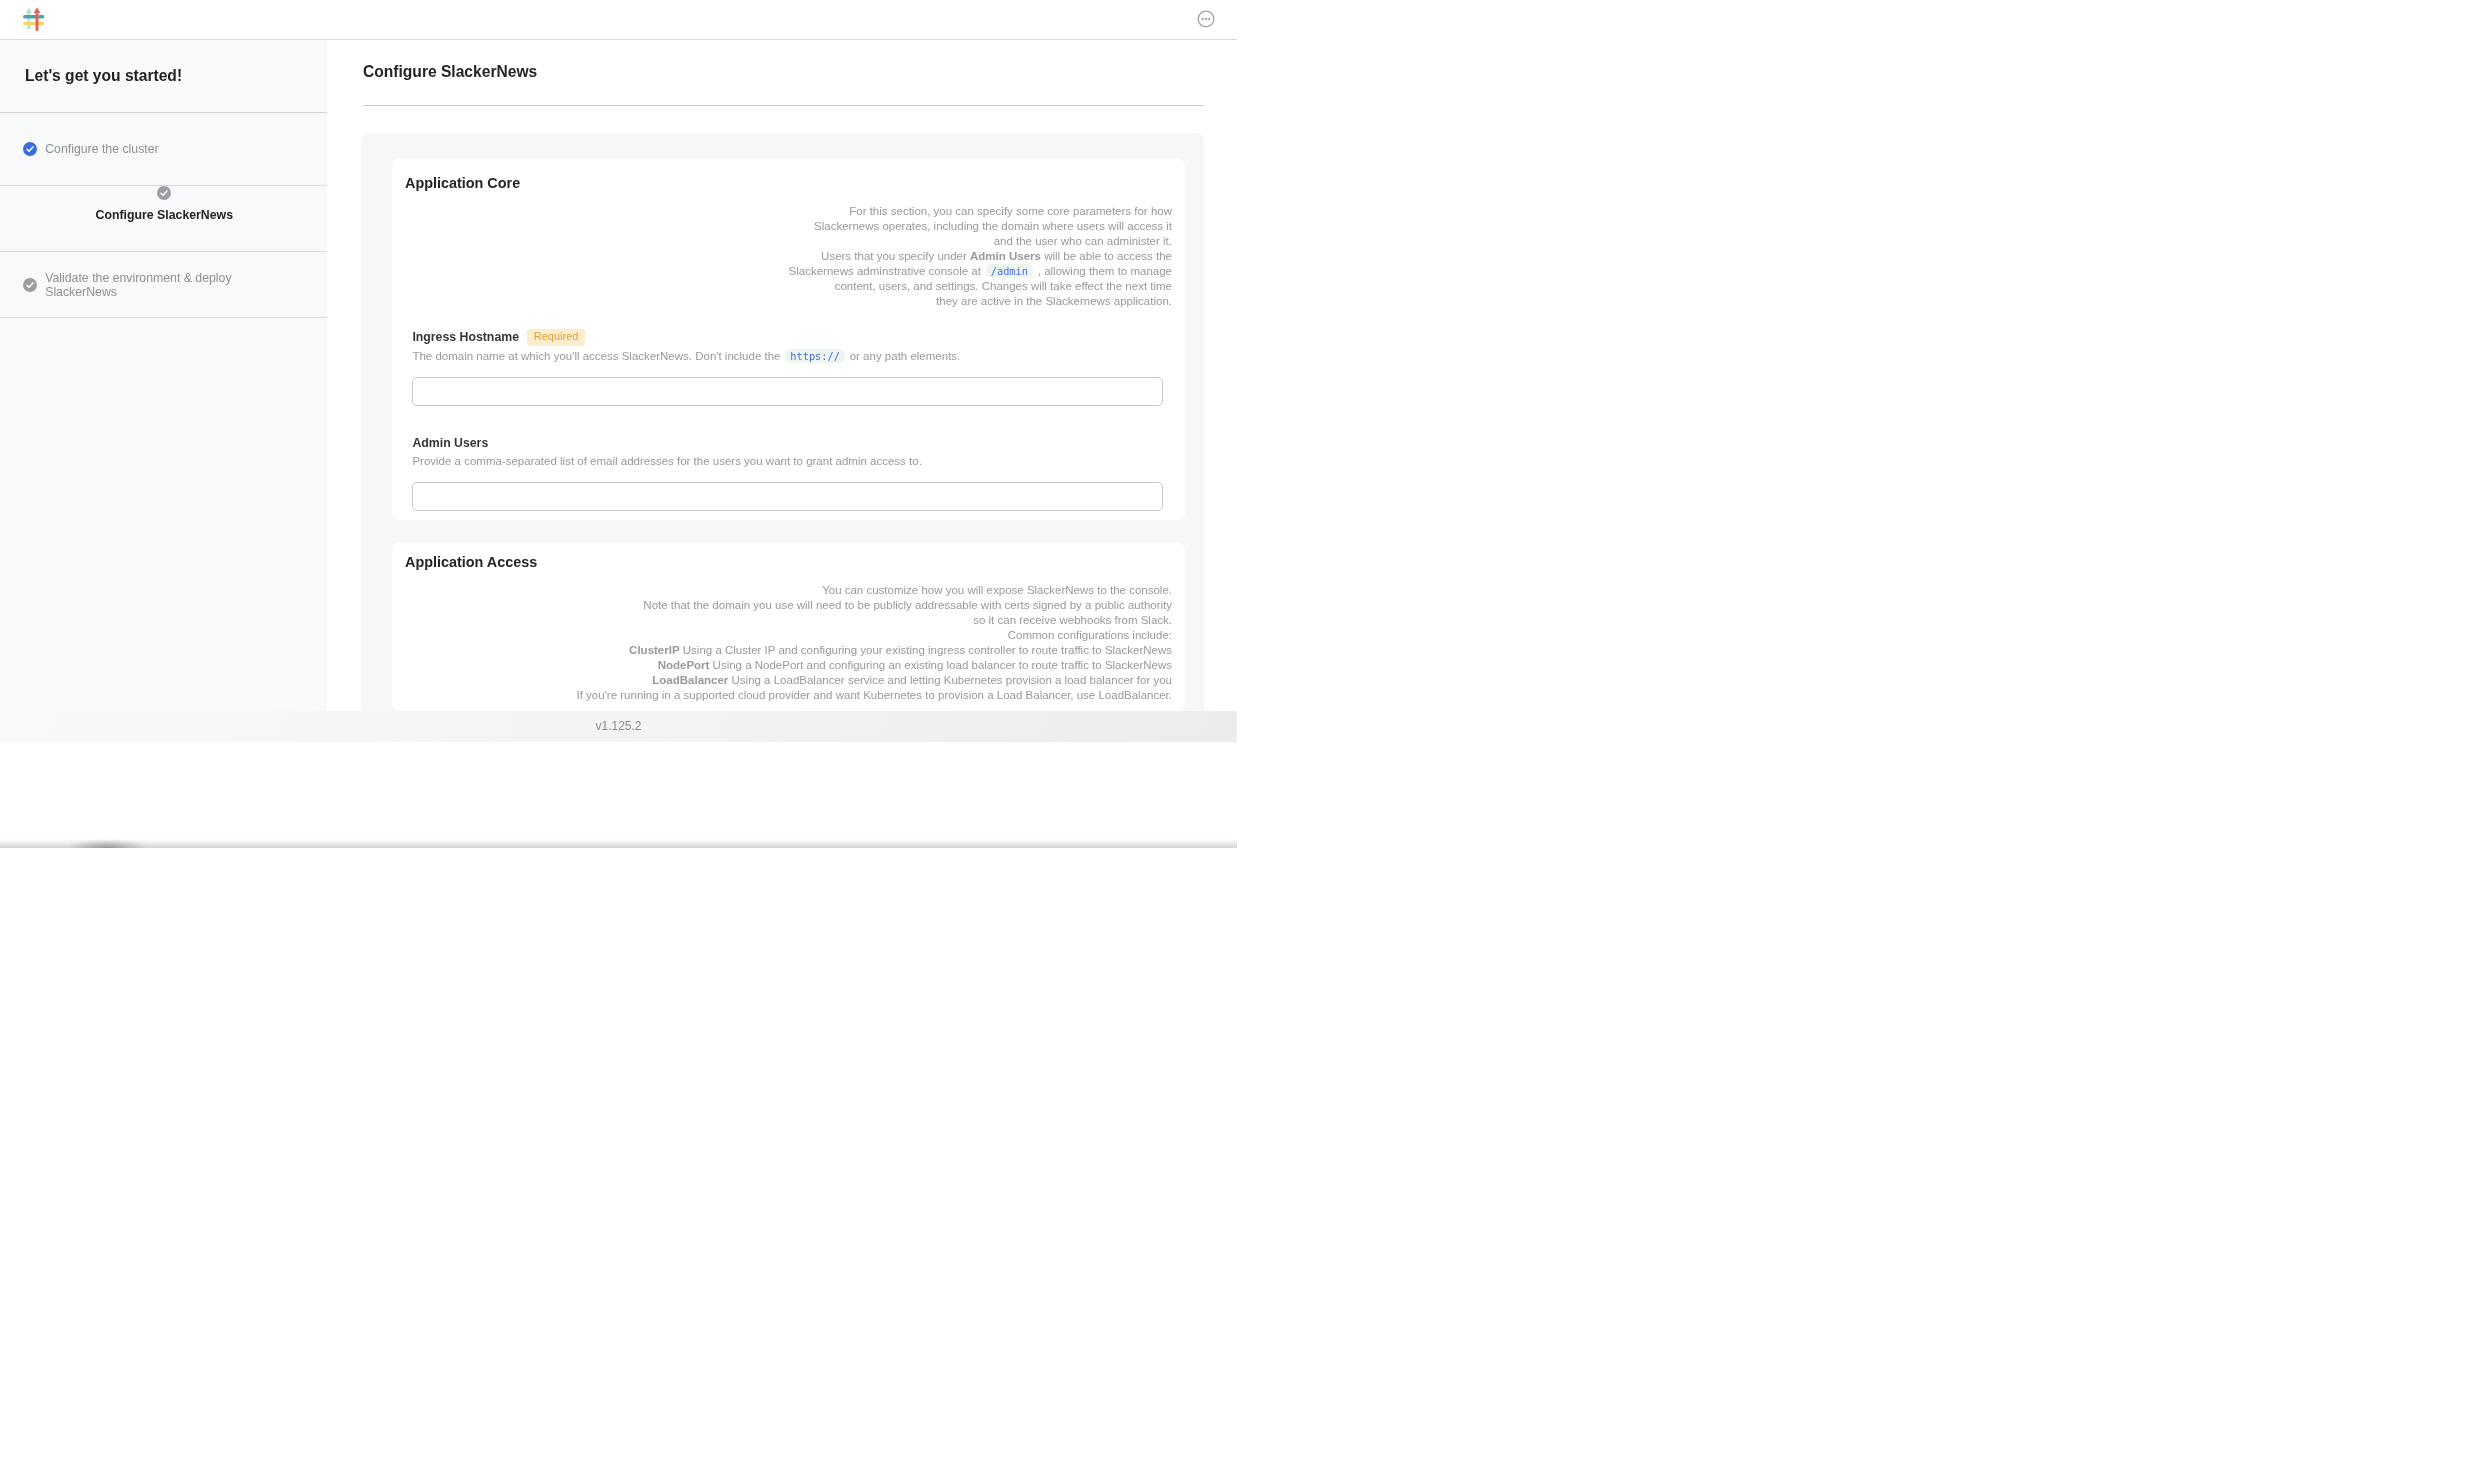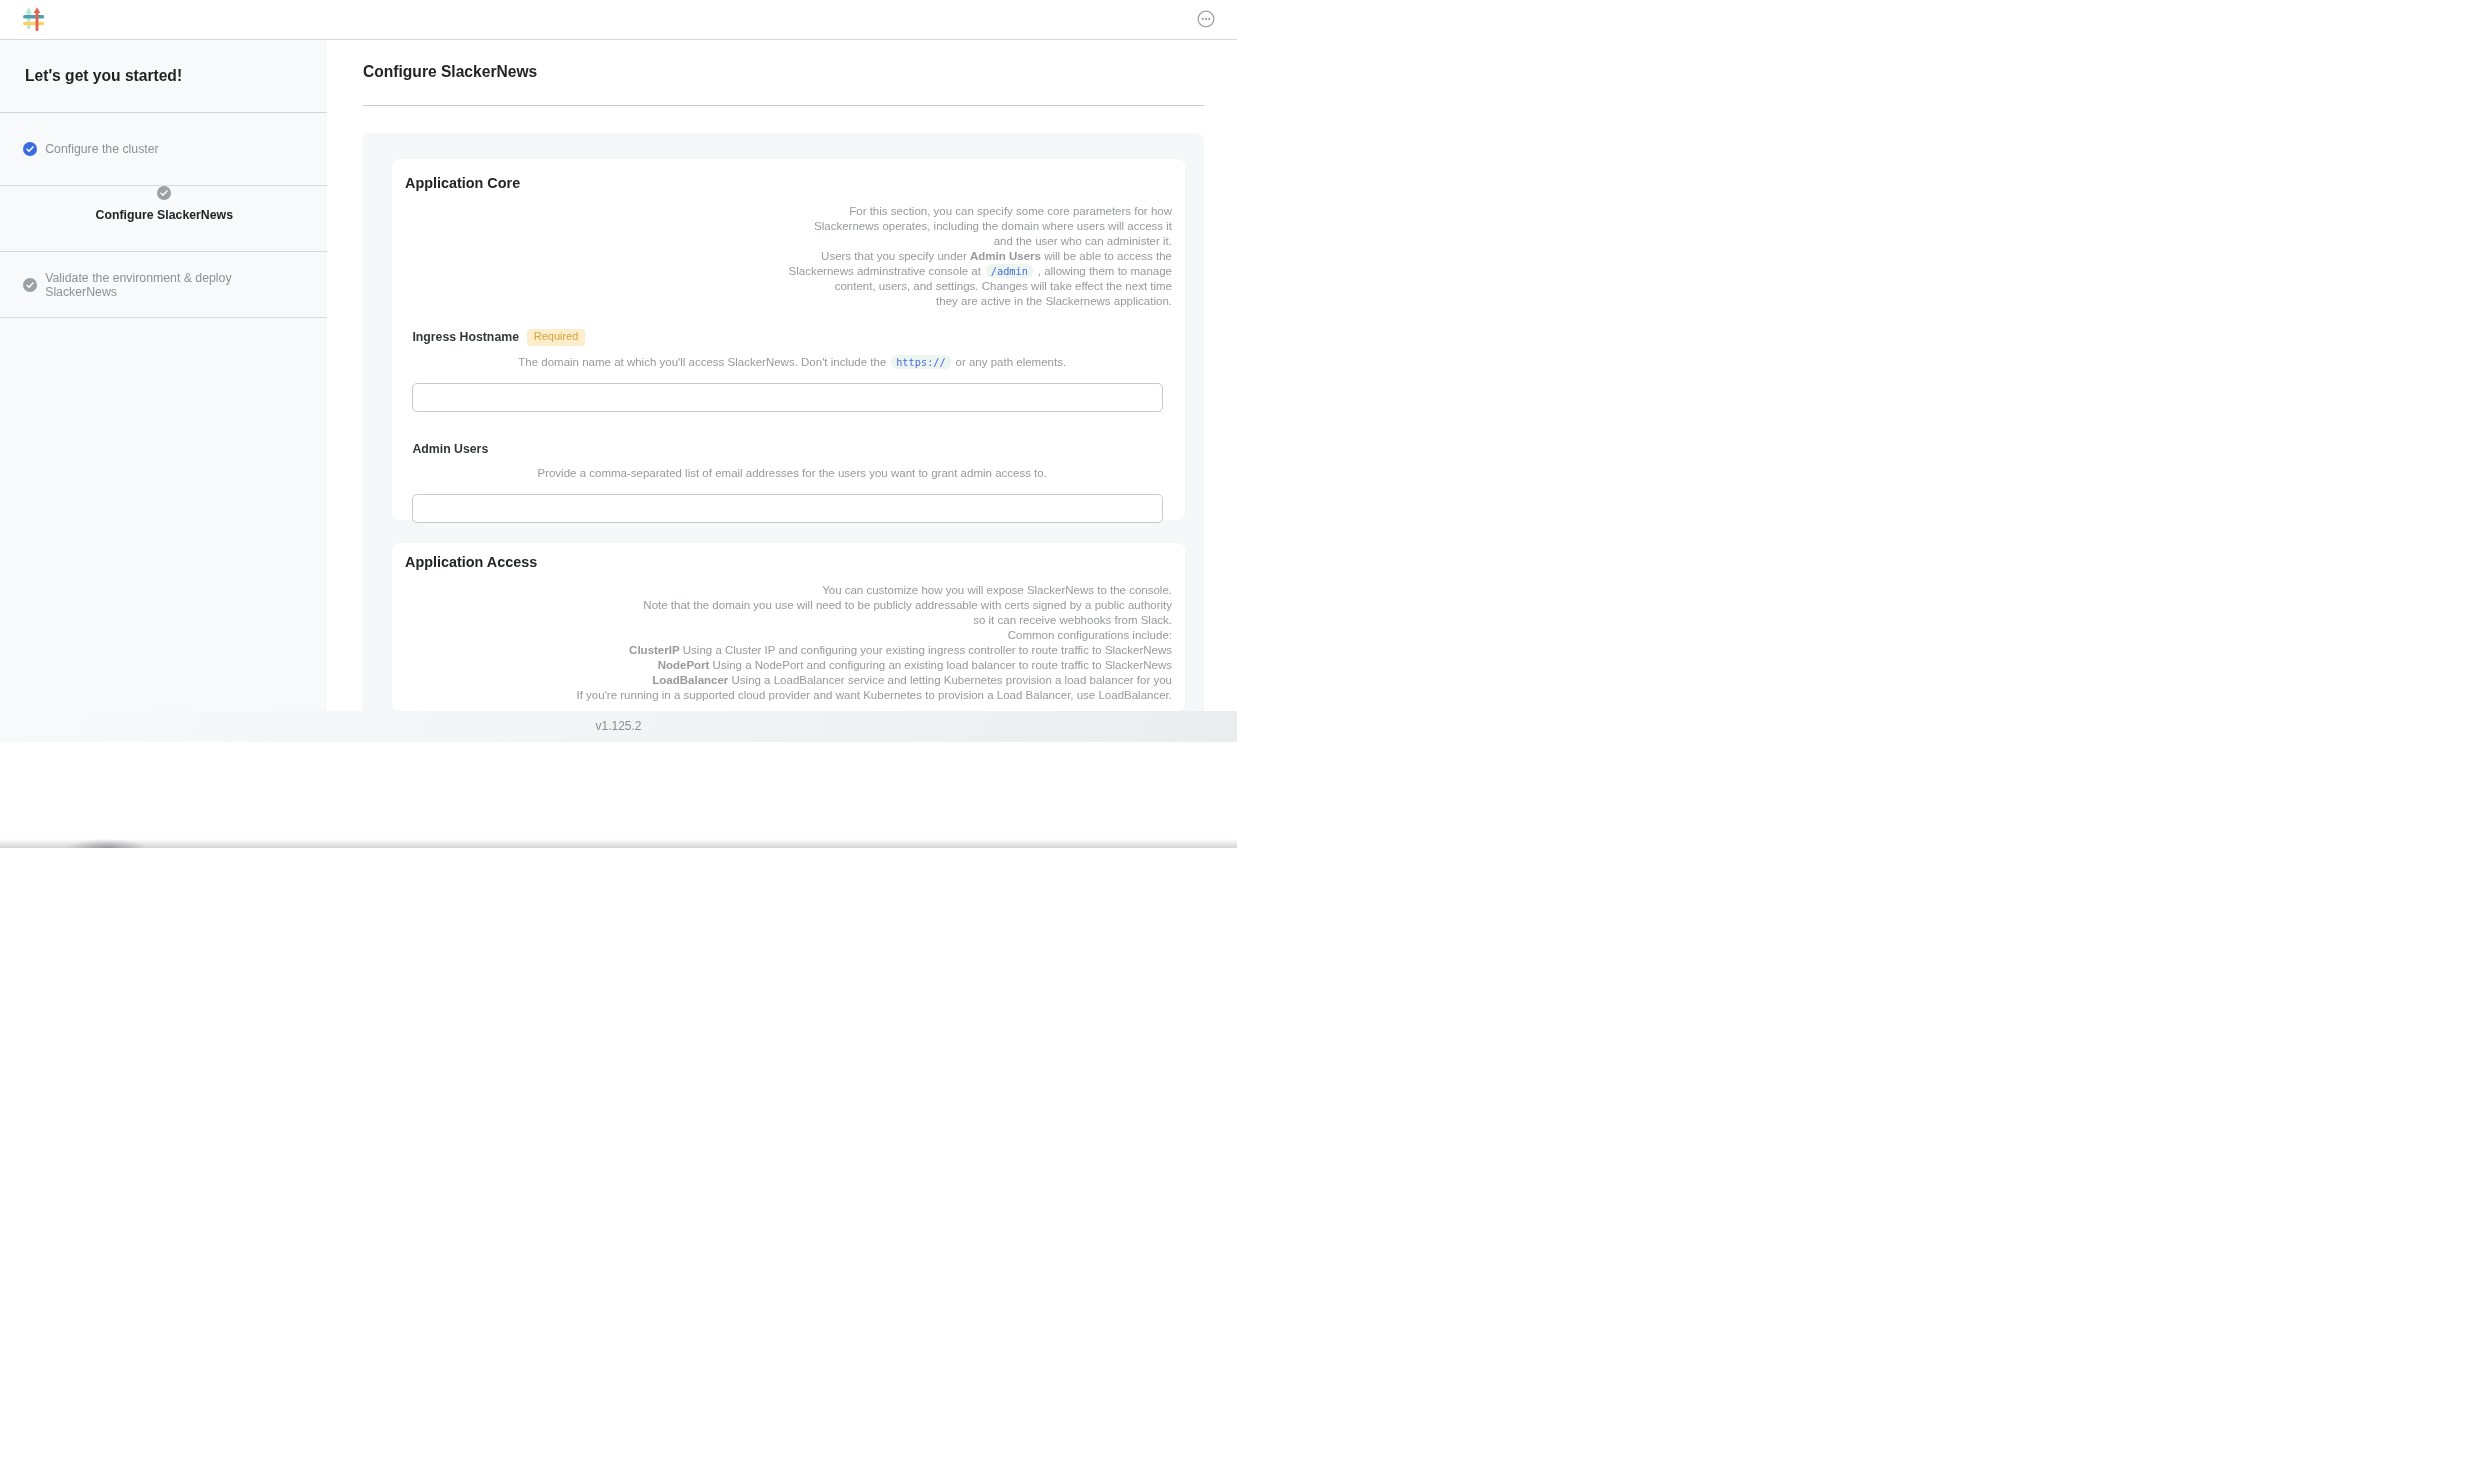--- a/index.html
+++ b/index.html
@@ -46,21 +46,21 @@
            color:var(--code-text,#4a6ce0);background:var(--code-bg,#ecf5ee);
            padding:0.8px 5px 1.6px;border-radius:6px;margin:0 1.6px;}
   .field{margin-left:7.4px;}
   .fg1{margin-top:20px;}
   .fg2{margin-top:30px;}
   .label-row{display:flex;align-items:flex-end;gap:8.2px;font-size:12.3px;line-height:15.6px;}
   .flabel{font-weight:600;color:#34373a;}
   .badge{background:var(--badge-bg,#fceecb);color:var(--badge-text,#dca13f);
          font-size:11px;line-height:13px;padding:1.6px 6.6px 2.5px;border-radius:3.3px;}
   .badge:empty{display:none;}
-  .help{margin-top:9px;font-size:11.5px;line-height:15px;color:#97999d;text-align:center;}
+  .help{margin-top:3px;font-size:11.5px;line-height:15px;color:#97999d;}
   .tinput{display:block;margin-top:13px;width:751px;height:29px;box-sizing:border-box;
           border:0.8px solid #c7cacd;border-radius:5px;background:#fff;padding:0 10px;
           font-size:11.5px;color:#333;outline:none;font-family:"Liberation Sans",sans-serif;}
 
   
   .footer{position:absolute;left:0;top:711px;width:1237px;height:30.5px;
           background:linear-gradient(115deg,#f8f9fa 0%,#f2f3f4 55%,#ebecee 100%);
           display:flex;align-items:center;justify-content:center;
           font-size:12px;color:#8a8d90;}
   .bottom-shade{position:absolute;left:0;bottom:0;width:1237px;height:9px;pointer-events:none;

